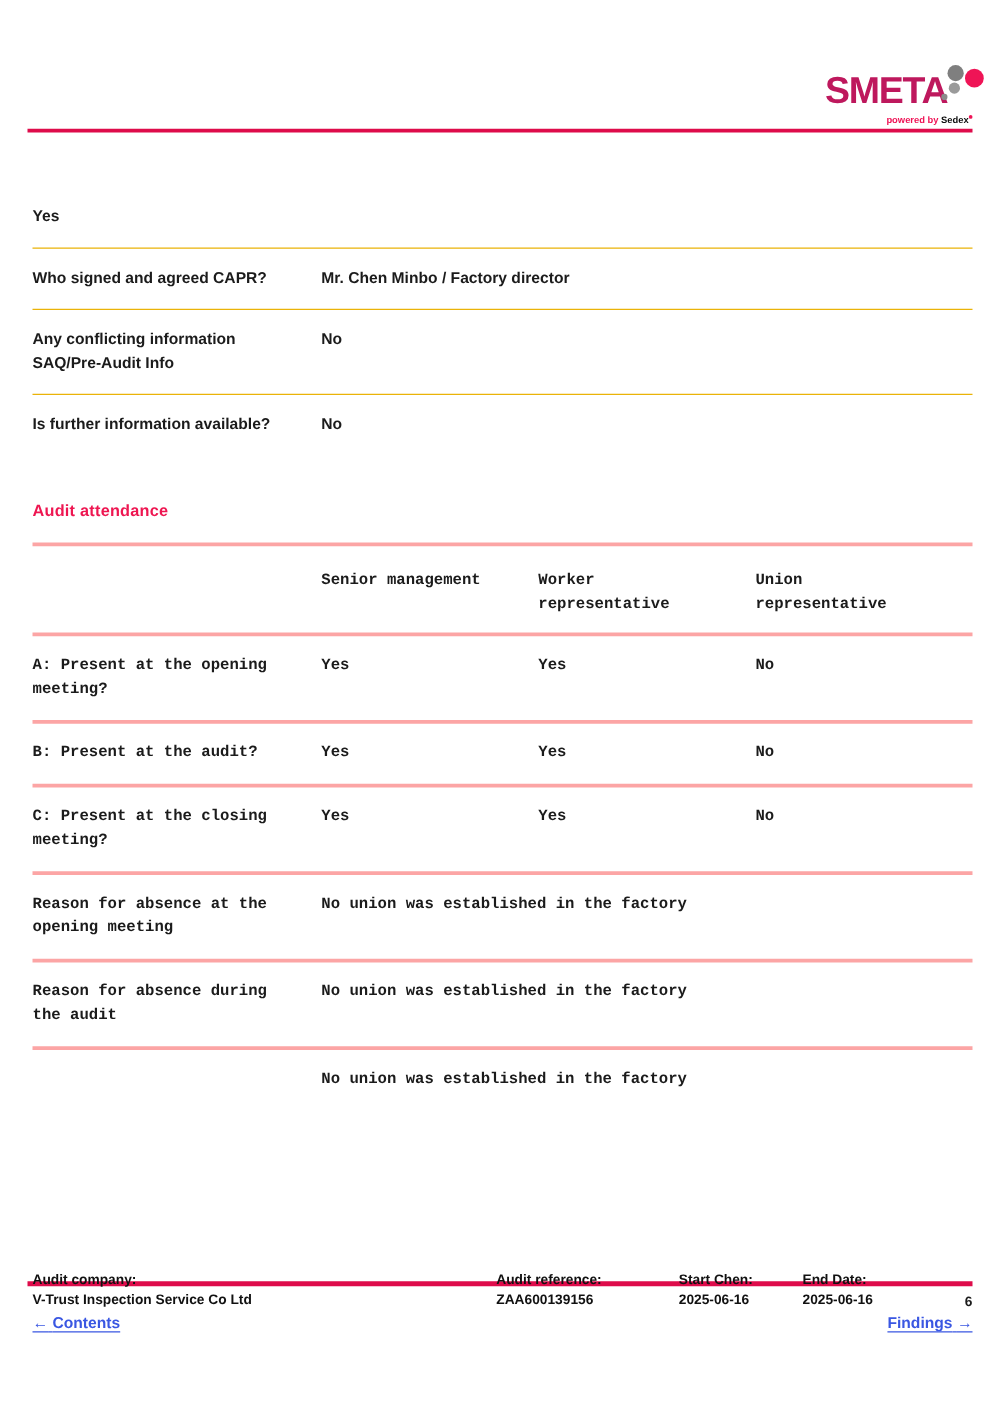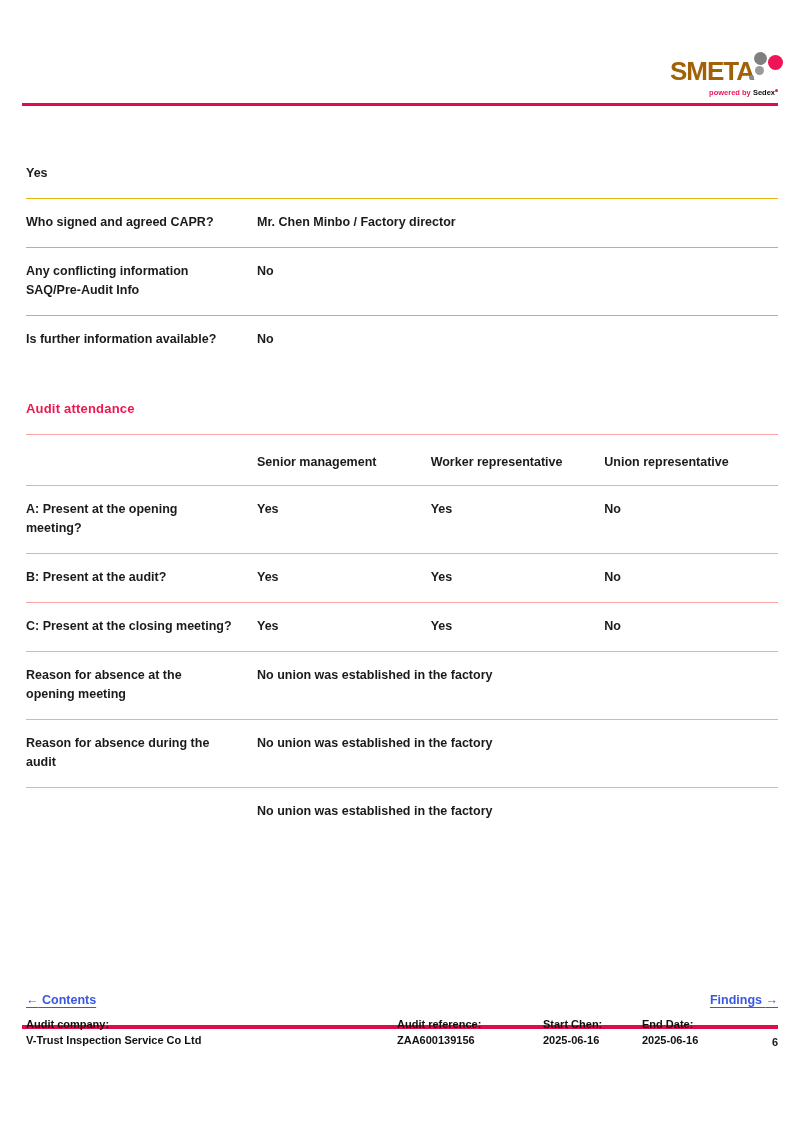--- a/index.html
+++ b/index.html
@@ -3,21 +3,21 @@
 <meta charset="utf-8">
 <style>
   * { margin:0; padding:0; box-sizing:border-box; }
   html,body { background:#ffffff; }
   body { font-family:"Liberation Sans","DejaVu Sans",sans-serif; color:#1b1b1b; }
   .page { position:relative; width:800px; height:1129px; background:#fff; overflow:hidden; margin:0 auto; }
 
   
   .logo { position:absolute; top:56px; right:20px; width:120px; text-align:right; }
   .logo-line { position:relative; display:inline-block; }
-  .logo-word { font-size:26px; font-weight:700; letter-spacing:-1px; color:#a16207; padding-right:26px;text-align:center; }
+  .logo-word { font-size:30px; font-weight:700; letter-spacing:-1px; color:#be185d; padding-right:26px;text-align:center; }
   .dot { position:absolute; border-radius:50%; }
   .dot-gray-lg   { width:13px; height:13px; background:#7f7f7f; top:-4px; right:13px; }
   .dot-pink-lg   { width:15px; height:15px; background:#ef1456; top:-1px; right:-3px; }
   .dot-gray-sm   { width:9px;  height:9px;  background:#9a9a9a; top:10px; right:16px; }
   .dot-gray-tiny { width:5px;  height:5px;  background:#8b8b8b; top:19px; right:26px; }
   .powered { font-size:7.5px; font-weight:700; margin-top:1px; padding-right:2px; }
   .powered .pby { color:#ef1456; }
   .powered .sedex { color:#0d0d0d; }
   .powered .sedex-dot { display:inline-block; width:3px; height:3px; background:#ef1456; border-radius:50%; vertical-align:top; margin-top:1px; }
 
@@ -25,30 +25,30 @@
   .rule { position:absolute; left:22px; right:22px; background:#de0c4b; }
   .rule-top { top:103px; height:3px; }
   .rule-bottom { top:1025px; height:4px; }
 
   
   .content { position:absolute; left:26px; right:22px; }
   .t1 { top:150px; }
   .t1-row { display:grid; grid-template-columns:231px 1fr; padding:14px 0 15px 0; border-top:1px solid #eab308; }
   .t1-row:first-child { border-top:none; }
   .t2 { top:434px; }
-  .t2-row { display:grid; grid-template-columns:231px 1fr 1fr 1fr; padding:14px 0 15px 0; border-top:1px solid #fca5a5; }
+  .t2-row { display:grid; grid-template-columns:231px 1fr 1fr 1fr; padding:14px 0 15px 0; border-top:3px solid #fca5a5;font-family:Liberation Mono, monospace; }
   .t2-row.hdr { padding-top:18px; padding-bottom:13px; }
   .cell { font-size:12.5px; font-weight:700; line-height:19px; color:#1b1b1b; padding-right:24px; }
   .span3 { grid-column:2 / 5; }
 
   
   .section-heading { position:absolute; left:26px; top:401px; font-size:13px; font-weight:600; letter-spacing:.2px; color:#ee1651; }
 
   
-  .nav { position:absolute; left:26px; right:22px; top:993px; display:flex; justify-content:space-between; }
+  .nav { position:absolute; left:26px; right:22px; top:1051px; display:flex; justify-content:space-between; }
   .nav a { font-size:12.5px; font-weight:700; color:#3a57e2; text-decoration:underline; text-underline-offset:3px; }
 
   
   .footer { position:absolute; left:26px; right:22px; top:1016px; display:flex; }
   .fcol { font-size:11px; font-weight:700; line-height:16px; color:#111; }
   .fcol .fval { font-weight:700; }
   .fc1 { width:371px; }
   .fc2 { width:146px; }
   .fc3 { width:99px; }
   .fc4 { width:auto; }

